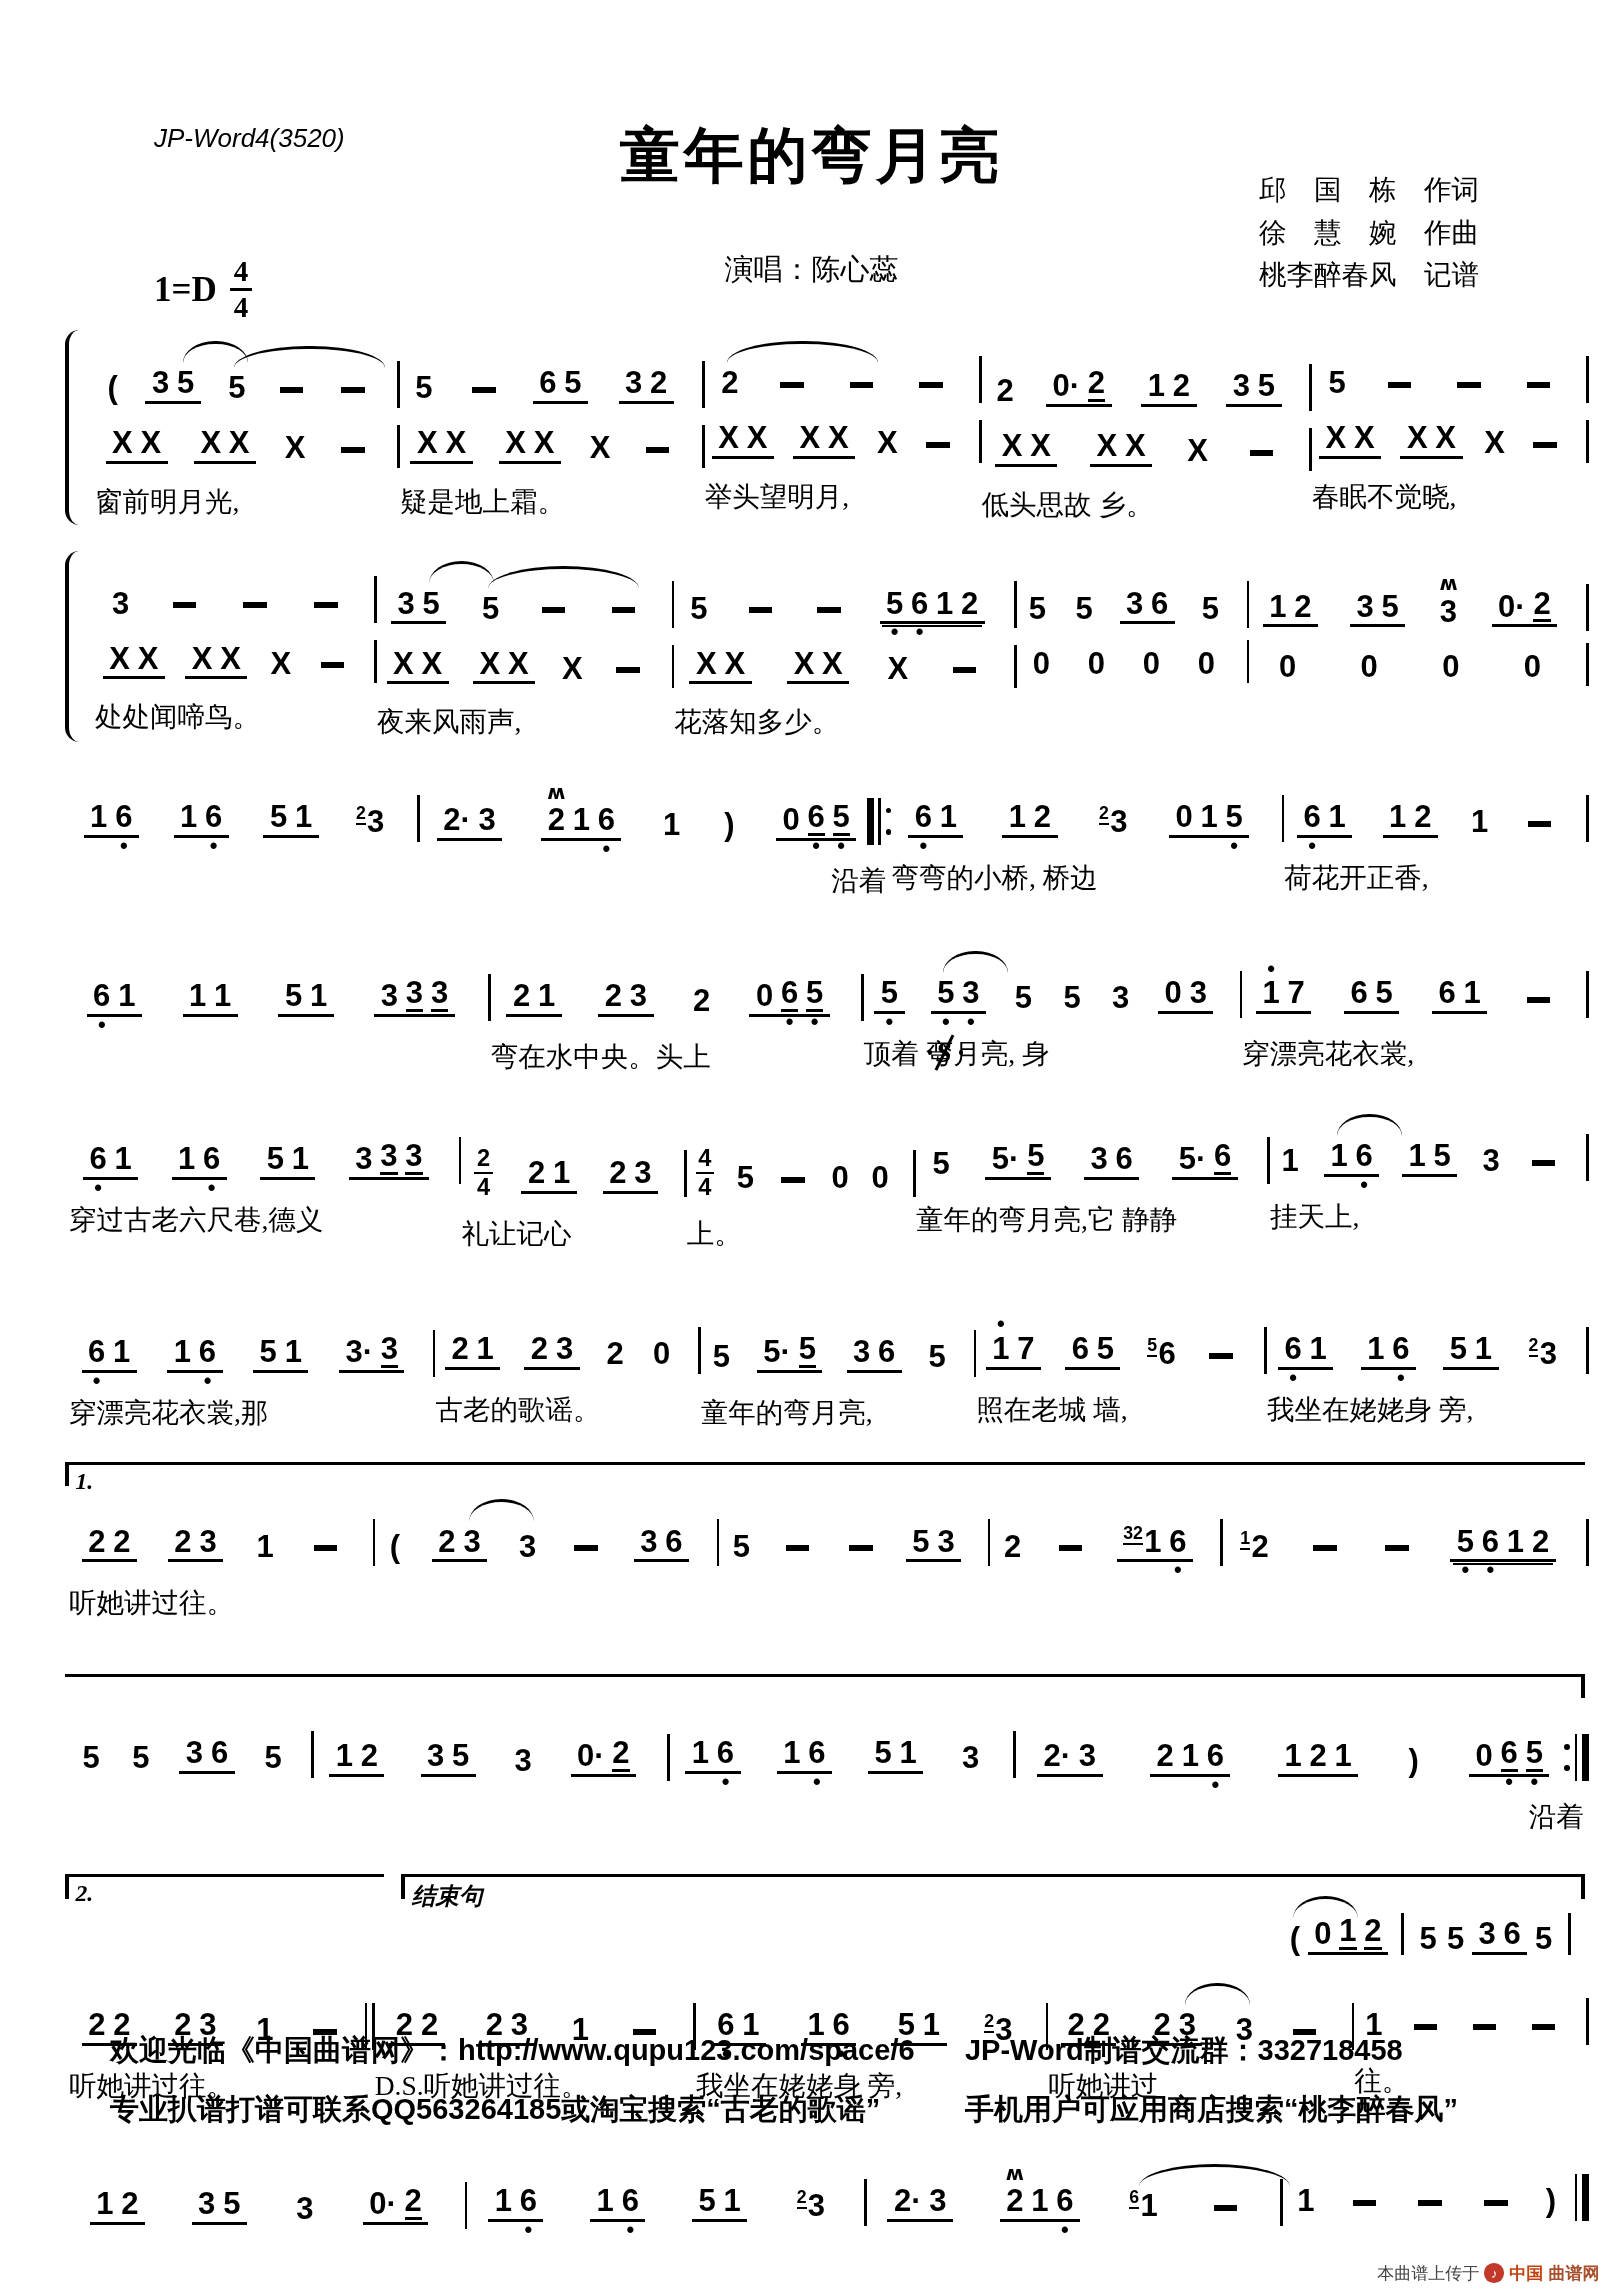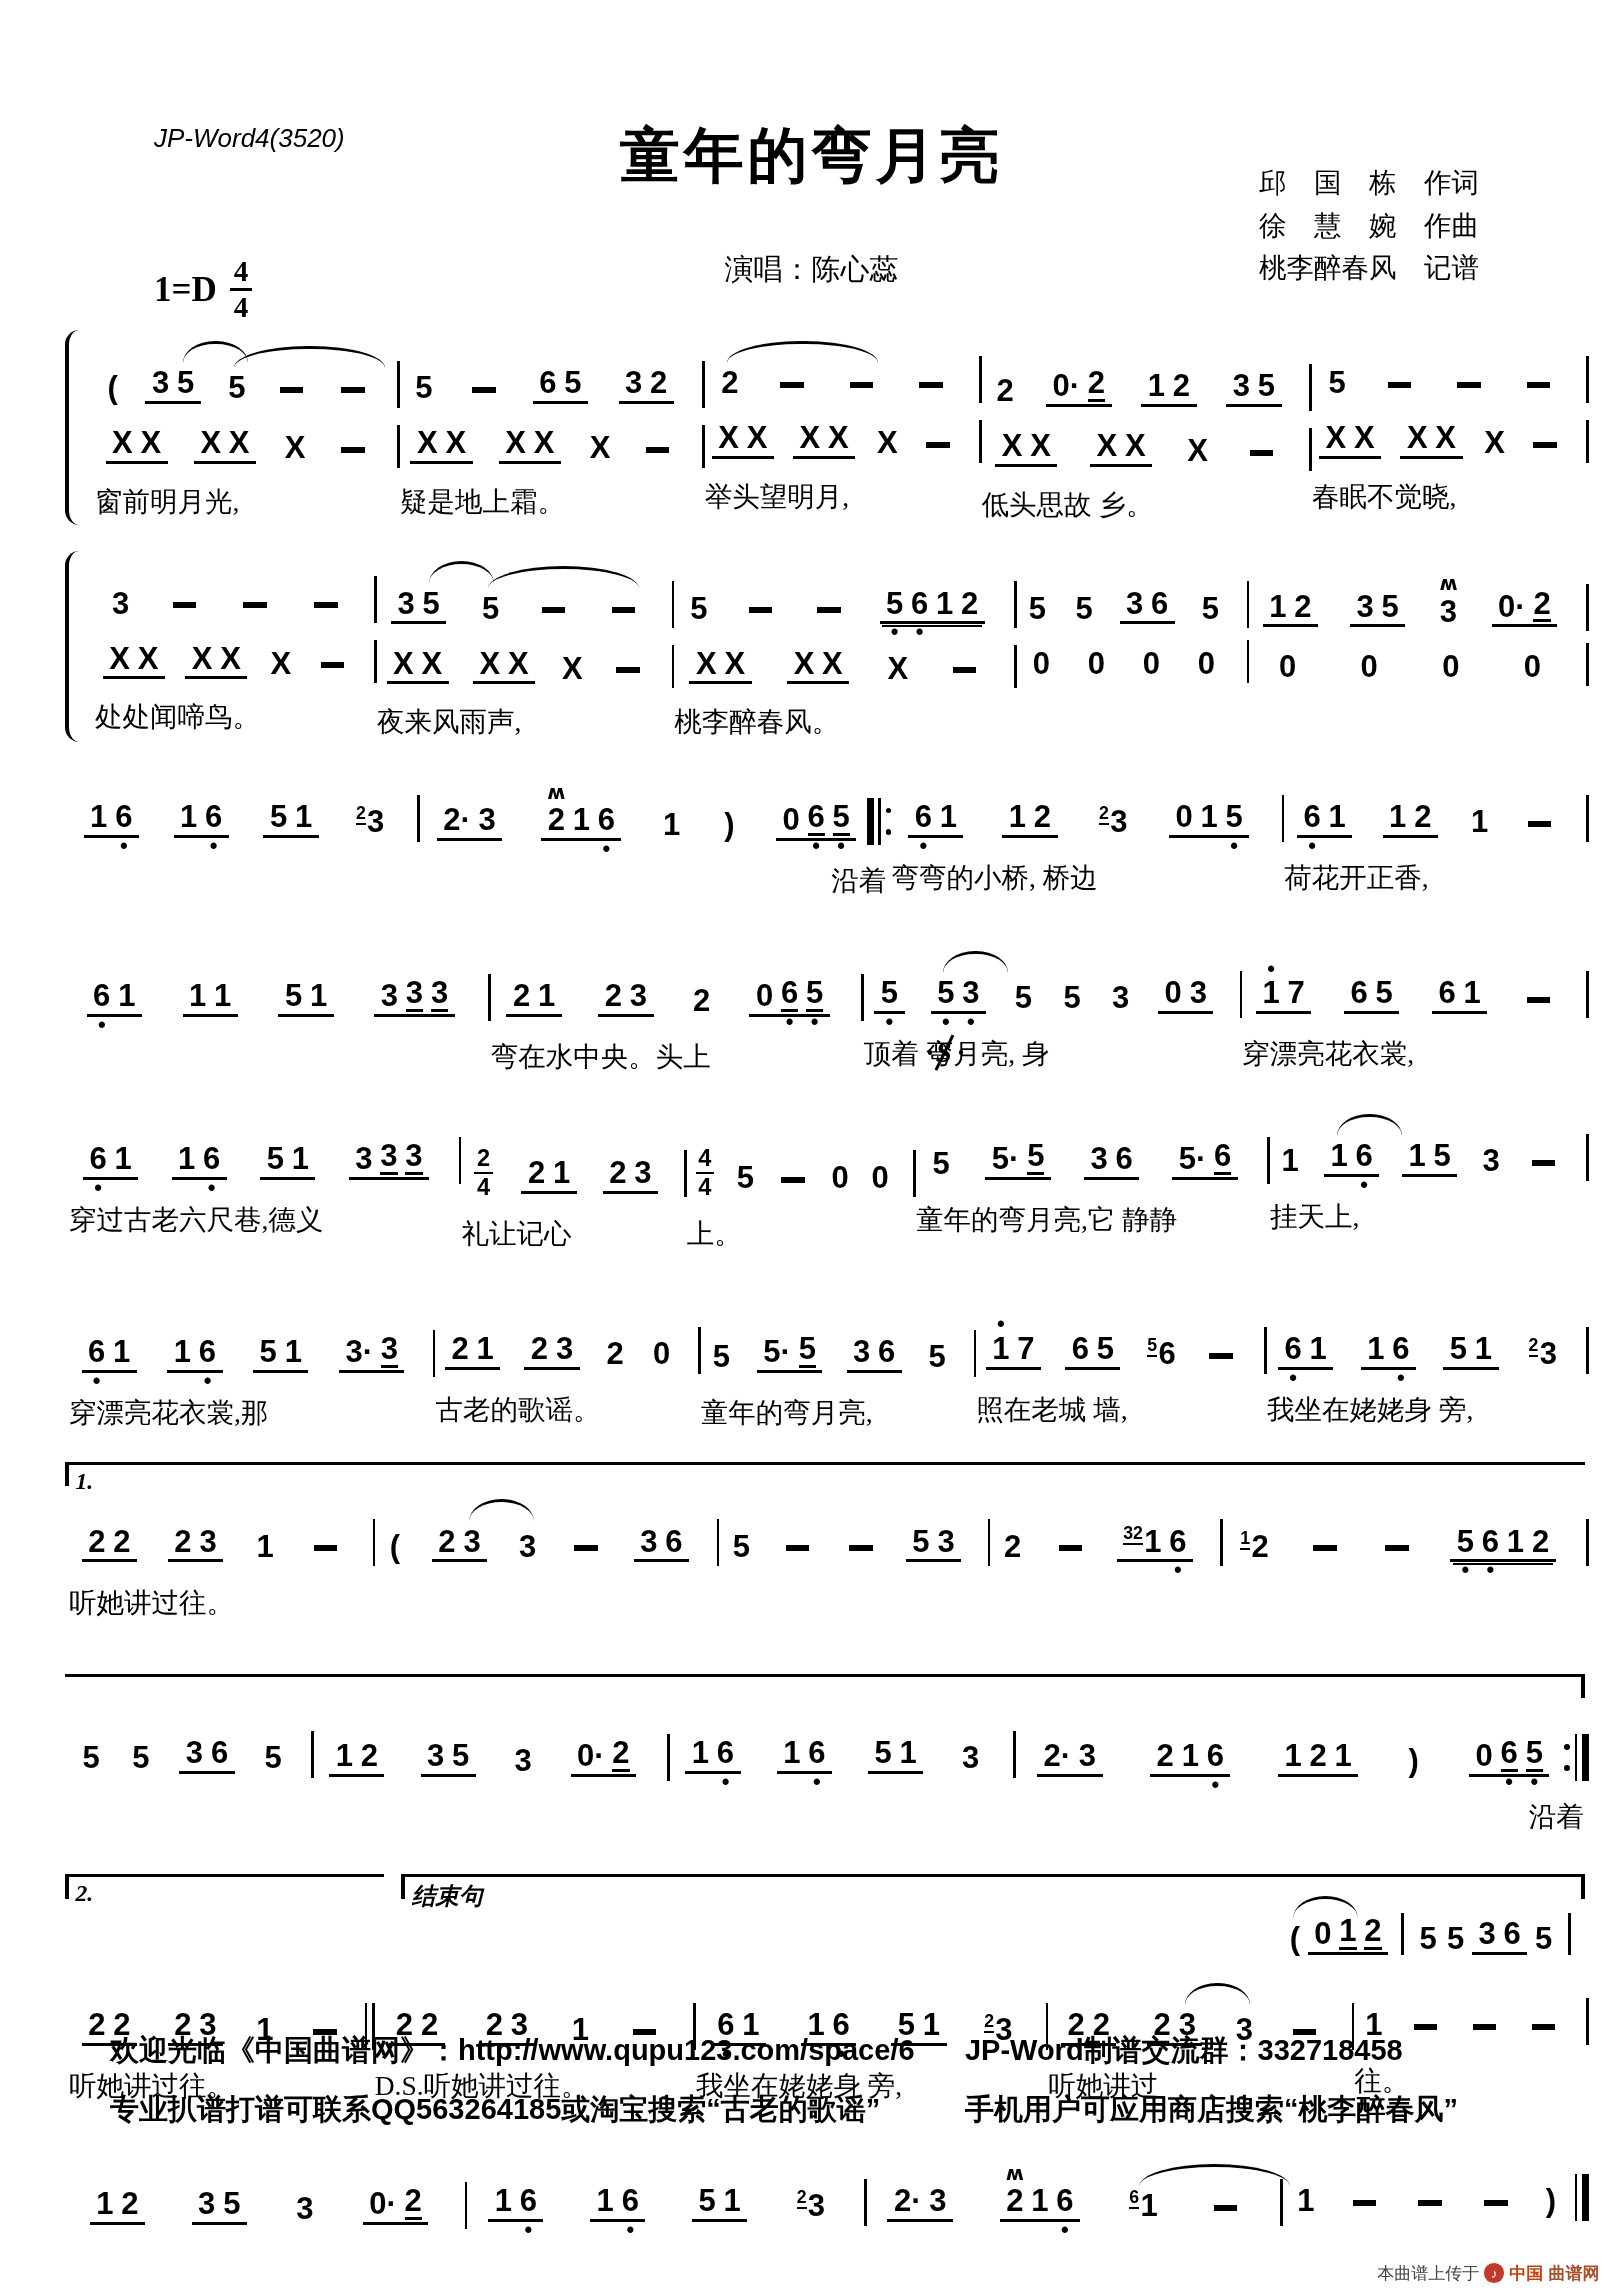--- a/index.html
+++ b/index.html
@@ -4,21 +4,21 @@
 <style>
   html,body{margin:0;padding:0;}
   body{
     width:1623px;height:2295px;position:relative;background:#fff;color:#000;
     font-family:"Liberation Sans",sans-serif;overflow:hidden;
   }
   
   .file-tag{position:absolute;left:154px;top:123px;font-size:26px;font-style:italic;}
   .title{position:absolute;left:0;top:116px;width:100%;text-align:center;
     font-size:60px;font-weight:bold;font-family:"Liberation Serif",serif;letter-spacing:3.9px;}
-  .credits{position:absolute;right:144px;top:162px;text-align:left;font-size:27.5px;line-height:1.55;font-weight:500;}
+  .credits{position:absolute;right:144px;top:169px;text-align:left;font-size:27.5px;line-height:1.55;font-weight:500;}
   .singer{position:absolute;left:0;top:250px;width:100%;text-align:center;font-size:29px;}
   .keysig{position:absolute;left:154px;top:257px;font-size:35px;font-weight:bold;
     font-family:"Liberation Serif",serif;display:flex;align-items:center;gap:13px;}
   .frac{display:inline-flex;flex-direction:column;align-items:center;line-height:1;font-size:29px;}
   .frac .fn{border-bottom:3.3px solid #000;padding:0 3.9px 2px;}
   .frac .fd{padding-top:2px;}
   
   .music{position:absolute;top:330px;left:65px;right:38px;}
   .system{display:flex;align-items:stretch;}
   .mwrap{flex:1;display:flex;}
@@ -358,21 +358,21 @@
               <span class="beam">
                 <span class="note"><span class="nt">X</span></span>
                 <span class="note"><span class="nt">X</span></span>
               </span>
               <span class="note"><span class="nt">X</span></span>
               <span class="dash"></span>
               <span class="barline">
                 <span class="bl-thin"></span>
               </span>
             </div>
-            <div class="lrow">桃李醉春风。</div>
+            <div class="lrow">花落知多少。</div>
           </div>
           <div class="measure" style="flex-grow: 5;">
             <div class="mrow">
               <span class="note"><span class="nt">5</span></span>
               <span class="note"><span class="nt">5</span></span>
               <span class="beam">
                 <span class="note"><span class="nt">3</span></span>
                 <span class="note"><span class="nt">6</span></span>
               </span>
               <span class="note"><span class="nt">5</span></span>

